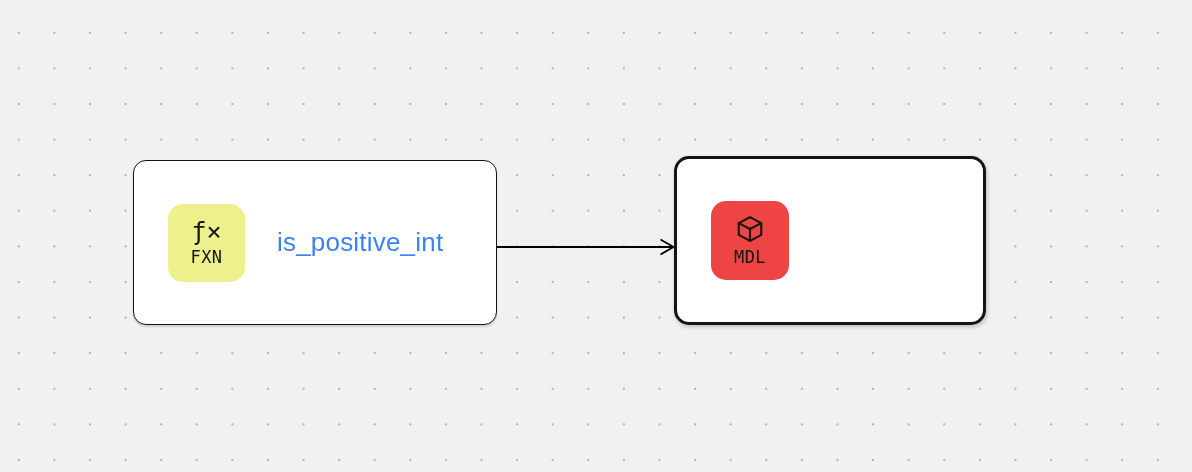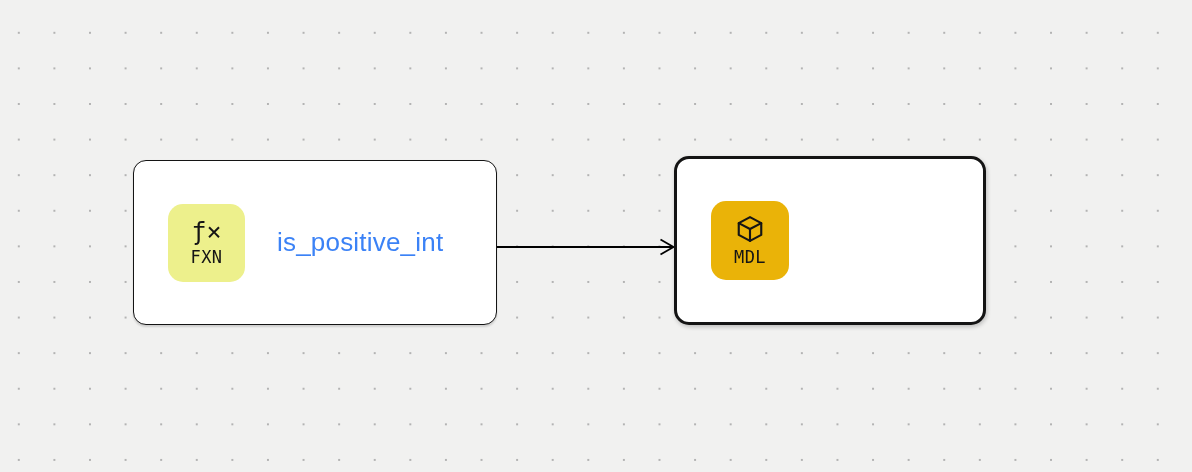--- a/index.html
+++ b/index.html
@@ -75,21 +75,21 @@
     height: 78px;
     border-radius: 15px;
     display: flex;
     flex-direction: column;
     align-items: center;
     justify-content: center;
     flex-shrink: 0;
   }
 
   .badge--fxn { background: #edf08c; }
-  .badge--mdl { background: #eab308; width: 78px; height: 79px; }
+  .badge--mdl { background: #ef4444; width: 78px; height: 79px; }
 
   .badge-glyph {
     font-family: "DejaVu Sans Mono", monospace;
     font-size: 25px;
     line-height: 29px;
     color: #151515;
   }
 
   .badge-cube {
     width: 30px;

